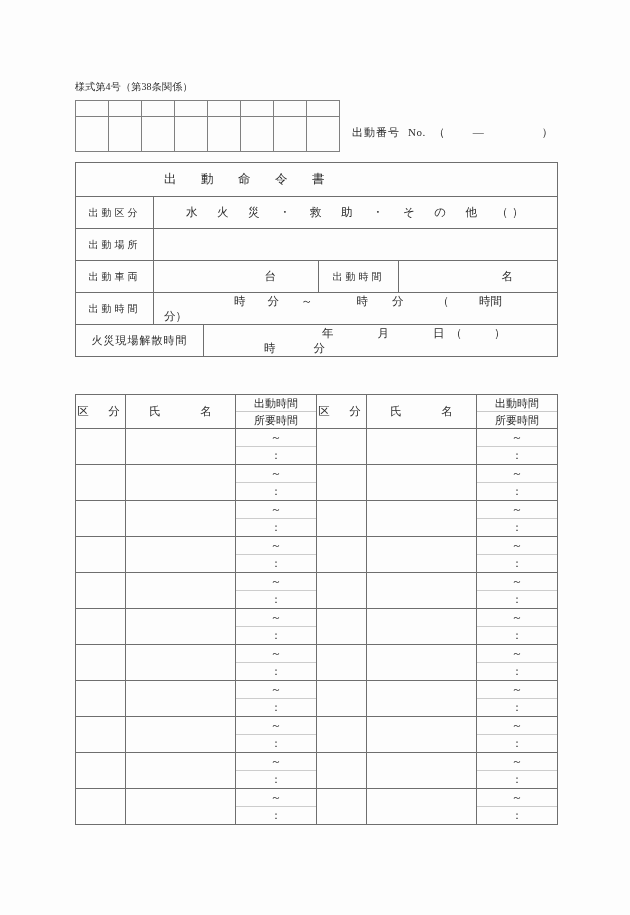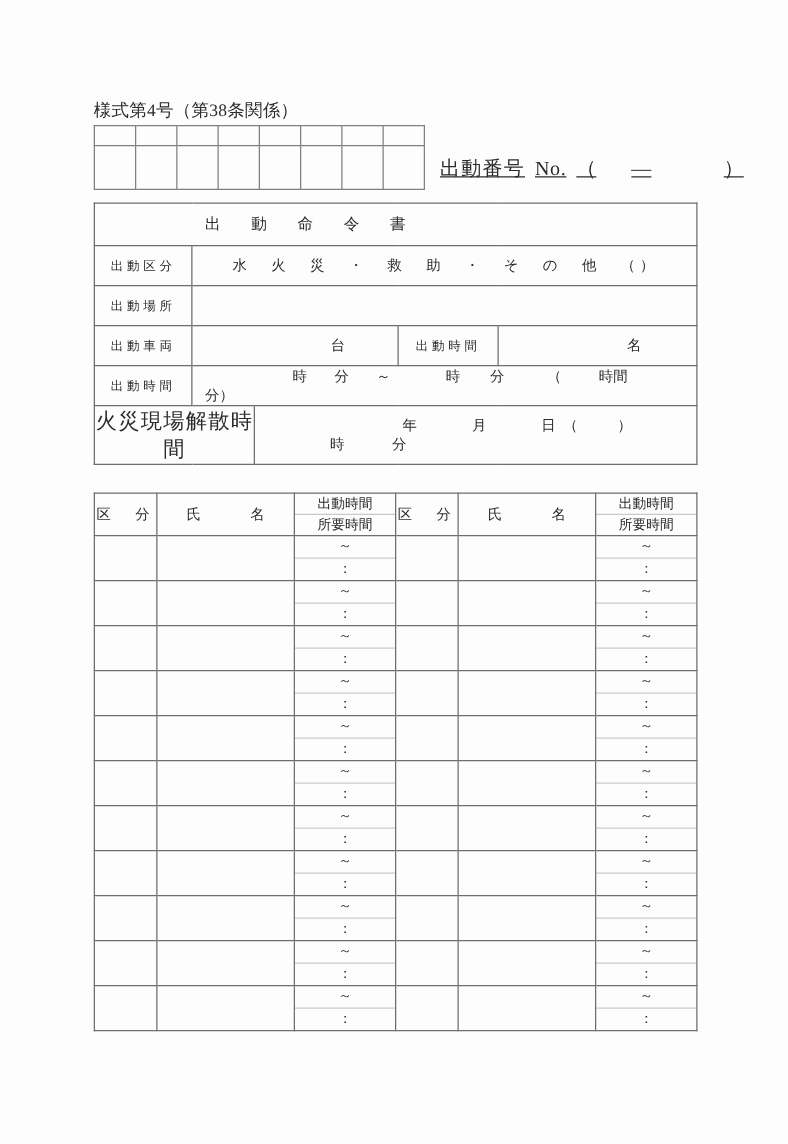--- a/index.html
+++ b/index.html
@@ -22,21 +22,21 @@
     width: 630px;
     height: 915px;
     background: #fdfdfd;
   }
 
   
   .form-no {
     position: absolute;
     left: 75px;
     top: 80px;
-    font-size: 14px;
+    font-size: 10px;
     letter-spacing: 0.2px;
     color: #2b2b2b;
     white-space: nowrap;
   }
 
   
   .top-grid {
     position: absolute;
     left: 75px;
     top: 100px;
@@ -49,24 +49,23 @@
     padding: 0;
   }
   .top-grid tr.r1 td { height: 15px; }
   .top-grid tr.r2 td { height: 34px; }
 
   
   .dispatch-no {
     position: absolute;
     left: 352px;
     top: 125px;
-    font-size: 16px;
+    font-size: 11px;
     white-space: nowrap;
     color: #2b2b2b;
-    text-decoration: underline;
   }
   .dispatch-no .lbl { letter-spacing: 1px; }
   .dispatch-no .no { margin-left: 8px; letter-spacing: 0.5px; }
   .dispatch-no .paren-open { margin-left: 8px; }
   .dispatch-no .dash { margin: 0 28px; }
   .dispatch-no .paren-close { margin-left: 30px; }
 
   
   .main-table {
     position: absolute;
@@ -96,21 +95,21 @@
     text-align: center;
     letter-spacing: 3px;
     height: 31px;
     font-size: 10px;
     padding: 0 4px !important;
   }
   .lbl-cell-wide {
     text-align: center;
     letter-spacing: 1px;
     height: 31px;
-    font-size: 17px;
+    font-size: 11px;
   }
 
   .val-cell { padding: 0 10px !important; }
 
   .kubun-line { letter-spacing: 4px; padding-left: 22px; }
 
   .date-line { text-align: left; padding-left: 78px; }
   .date-line .s1 { display: inline-block; width: 46px; }
   .date-line .s2 { display: inline-block; width: 44px; }
   .date-line .s3 { display: inline-block; width: 6px; }

